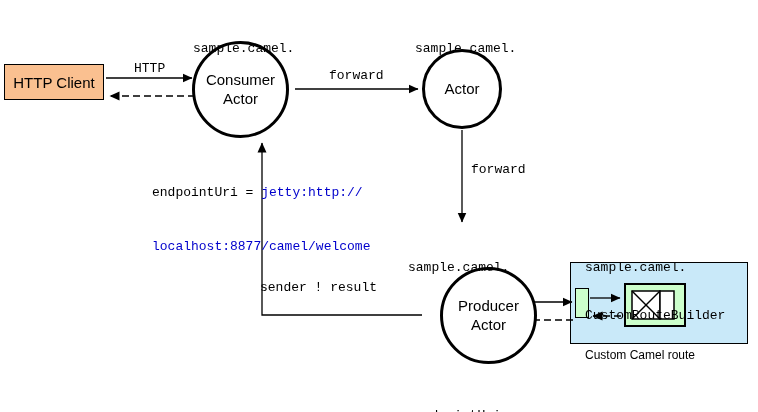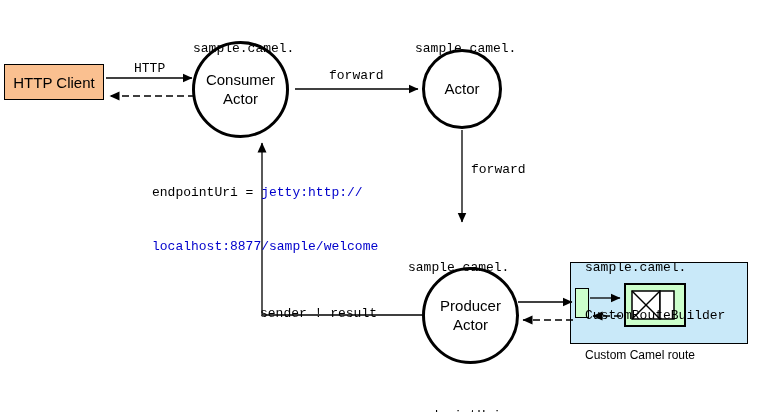--- a/index.html
+++ b/index.html
@@ -134,21 +134,21 @@
 
   <div class="node-circle" style="left:192px; top:41px; width:97px; height:97px;">
     <span>Consumer</span>
     <span>Actor</span>
   </div>
 
   <div class="node-circle" style="left:422px; top:49px; width:80px; height:80px;">
     <span>Actor</span>
   </div>
 
-  <div class="node-circle" style="left:422px; top:267px; width:97px; height:97px;">
+  <div class="node-circle" style="left:440px; top:267px; width:97px; height:97px;">
     <span>Producer</span>
     <span>Actor</span>
   </div>
 
   <div class="green-rect"></div>
 
   <div class="eip-box">
     <svg width="54" height="36" viewBox="0 0 54 36">
       <rect x="4" y="4" width="28" height="28" fill="#ffffff" stroke="#000" stroke-width="1.5"></rect>
       <line x1="4" y1="4" x2="32" y2="32" stroke="#000" stroke-width="1.5"></line>
@@ -173,25 +173,25 @@
     <div>sample.camel.</div>
     <div>CustomRouteBuilder</div>
   </div>
 
   <div class="label mono" style="left:134px; top:61px;">HTTP</div>
 
   <div class="label mono" style="left:329px; top:68px;">forward</div>
 
   <div class="label mono" style="left:471px; top:162px;">forward</div>
 
-  <div class="label mono" style="left:260px; top:306px;">sender ! result</div>
+  <div class="label mono" style="left:260px; top:280px;">sender ! result</div>
 
   <div class="label mono" style="left:152px; top:148px; line-height:18px;">
     <div><span>endpointUri = </span><span class="blue">jetty:http://</span></div>
-    <div class="blue">localhost:8877/sample/welcome</div>
+    <div class="blue">localhost:8877/camel/welcome</div>
   </div>
 
   <div class="label mono" style="left:415px; top:371px; line-height:18px;">
     <div>endpointUri =</div>
     
   </div>
 
   <div class="label caption" style="left:585px; top:348px;">Custom Camel route</div>
 
 </div>

